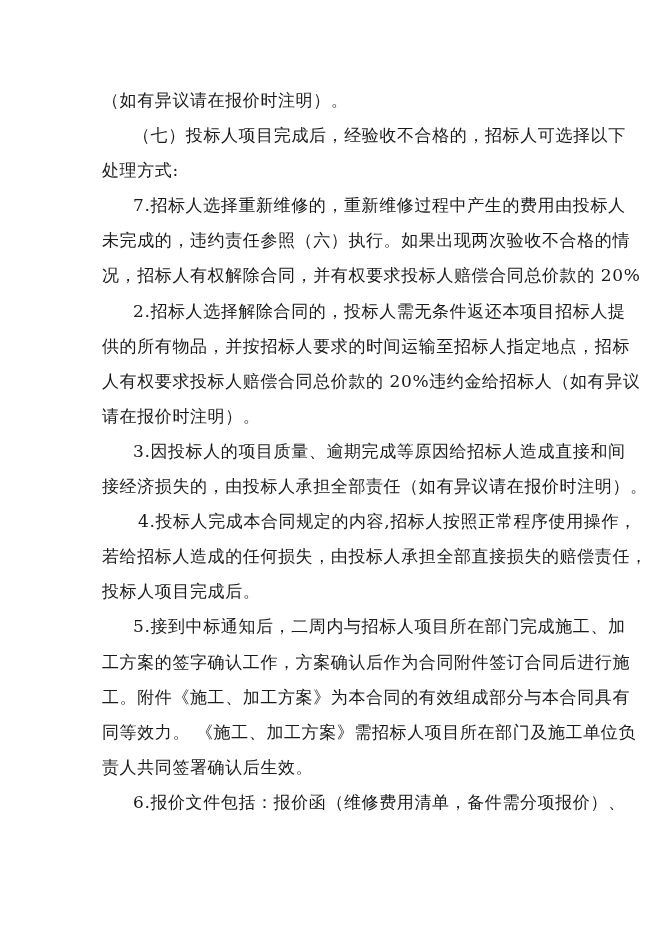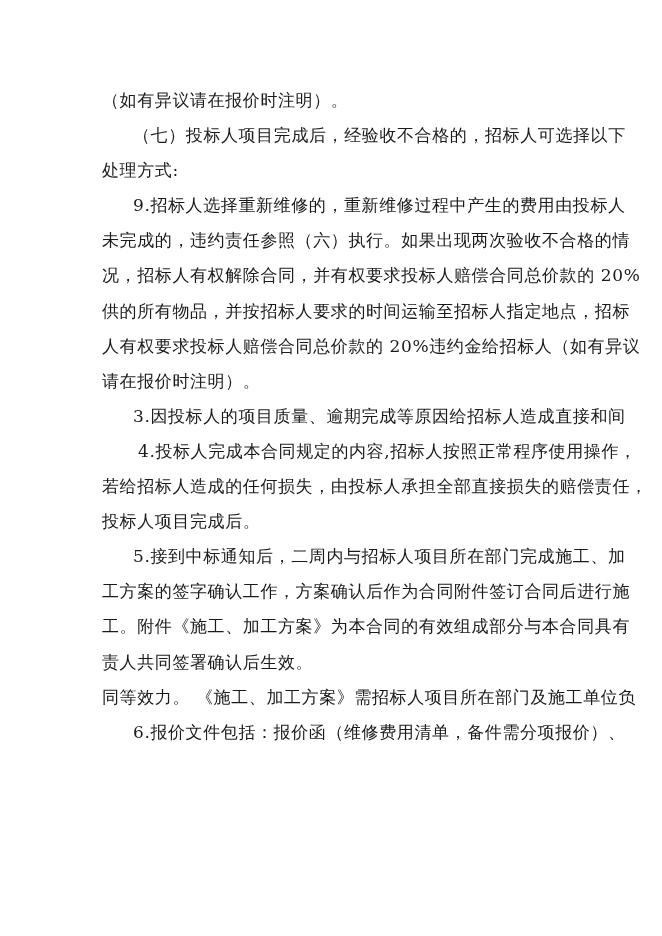--- a/index.html
+++ b/index.html
@@ -41,30 +41,32 @@
     .indent-item4 { padding-left: 36px; }
   </style>
 </head>
 <body>
 
 <div class="page">
   <div class="doc">
     <span class="line">（如有异议请在报价时注明）。</span>
     <span class="line indent">（七）投标人项目完成后，经验收不合格的，招标人可选择以下</span>
     <span class="line">处理方式:</span>
-    <span class="line indent">9.招标人选择重新维修的，重新维修过程中产生的费用由投标人</span>
+    <span class="line indent">7.招标人选择重新维修的，重新维修过程中产生的费用由投标人</span>
     <span class="line">未完成的，违约责任参照（六）执行。如果出现两次验收不合格的情</span>
     <span class="line">况，招标人有权解除合同，并有权要求投标人赔偿合同总价款的 20%</span>
+    <span class="line indent">2.招标人选择解除合同的，投标人需无条件返还本项目招标人提</span>
     <span class="line">供的所有物品，并按招标人要求的时间运输至招标人指定地点，招标</span>
     <span class="line">人有权要求投标人赔偿合同总价款的 20%违约金给招标人（如有异议</span>
     <span class="line">请在报价时注明）。</span>
     <span class="line indent">3.因投标人的项目质量、逾期完成等原因给招标人造成直接和间</span>
+    <span class="line">接经济损失的，由投标人承担全部责任（如有异议请在报价时注明）。</span>
     <span class="line indent-item4">4.投标人完成本合同规定的内容,招标人按照正常程序使用操作，</span>
     <span class="line">若给招标人造成的任何损失，由投标人承担全部直接损失的赔偿责任，</span>
     <span class="line">投标人项目完成后。</span>
     <span class="line indent">5.接到中标通知后，二周内与招标人项目所在部门完成施工、加</span>
     <span class="line">工方案的签字确认工作，方案确认后作为合同附件签订合同后进行施</span>
     <span class="line">工。附件《施工、加工方案》为本合同的有效组成部分与本合同具有</span>
+    <span class="line">同等效力。 《施工、加工方案》需招标人项目所在部门及施工单位负</span>
     <span class="line">责人共同签署确认后生效。</span>
-    <span class="line">同等效力。 《施工、加工方案》需招标人项目所在部门及施工单位负</span>
     <span class="line indent">6.报价文件包括：报价函（维修费用清单，备件需分项报价）、</span>
   </div>
 </div>
 
 </body></html>

